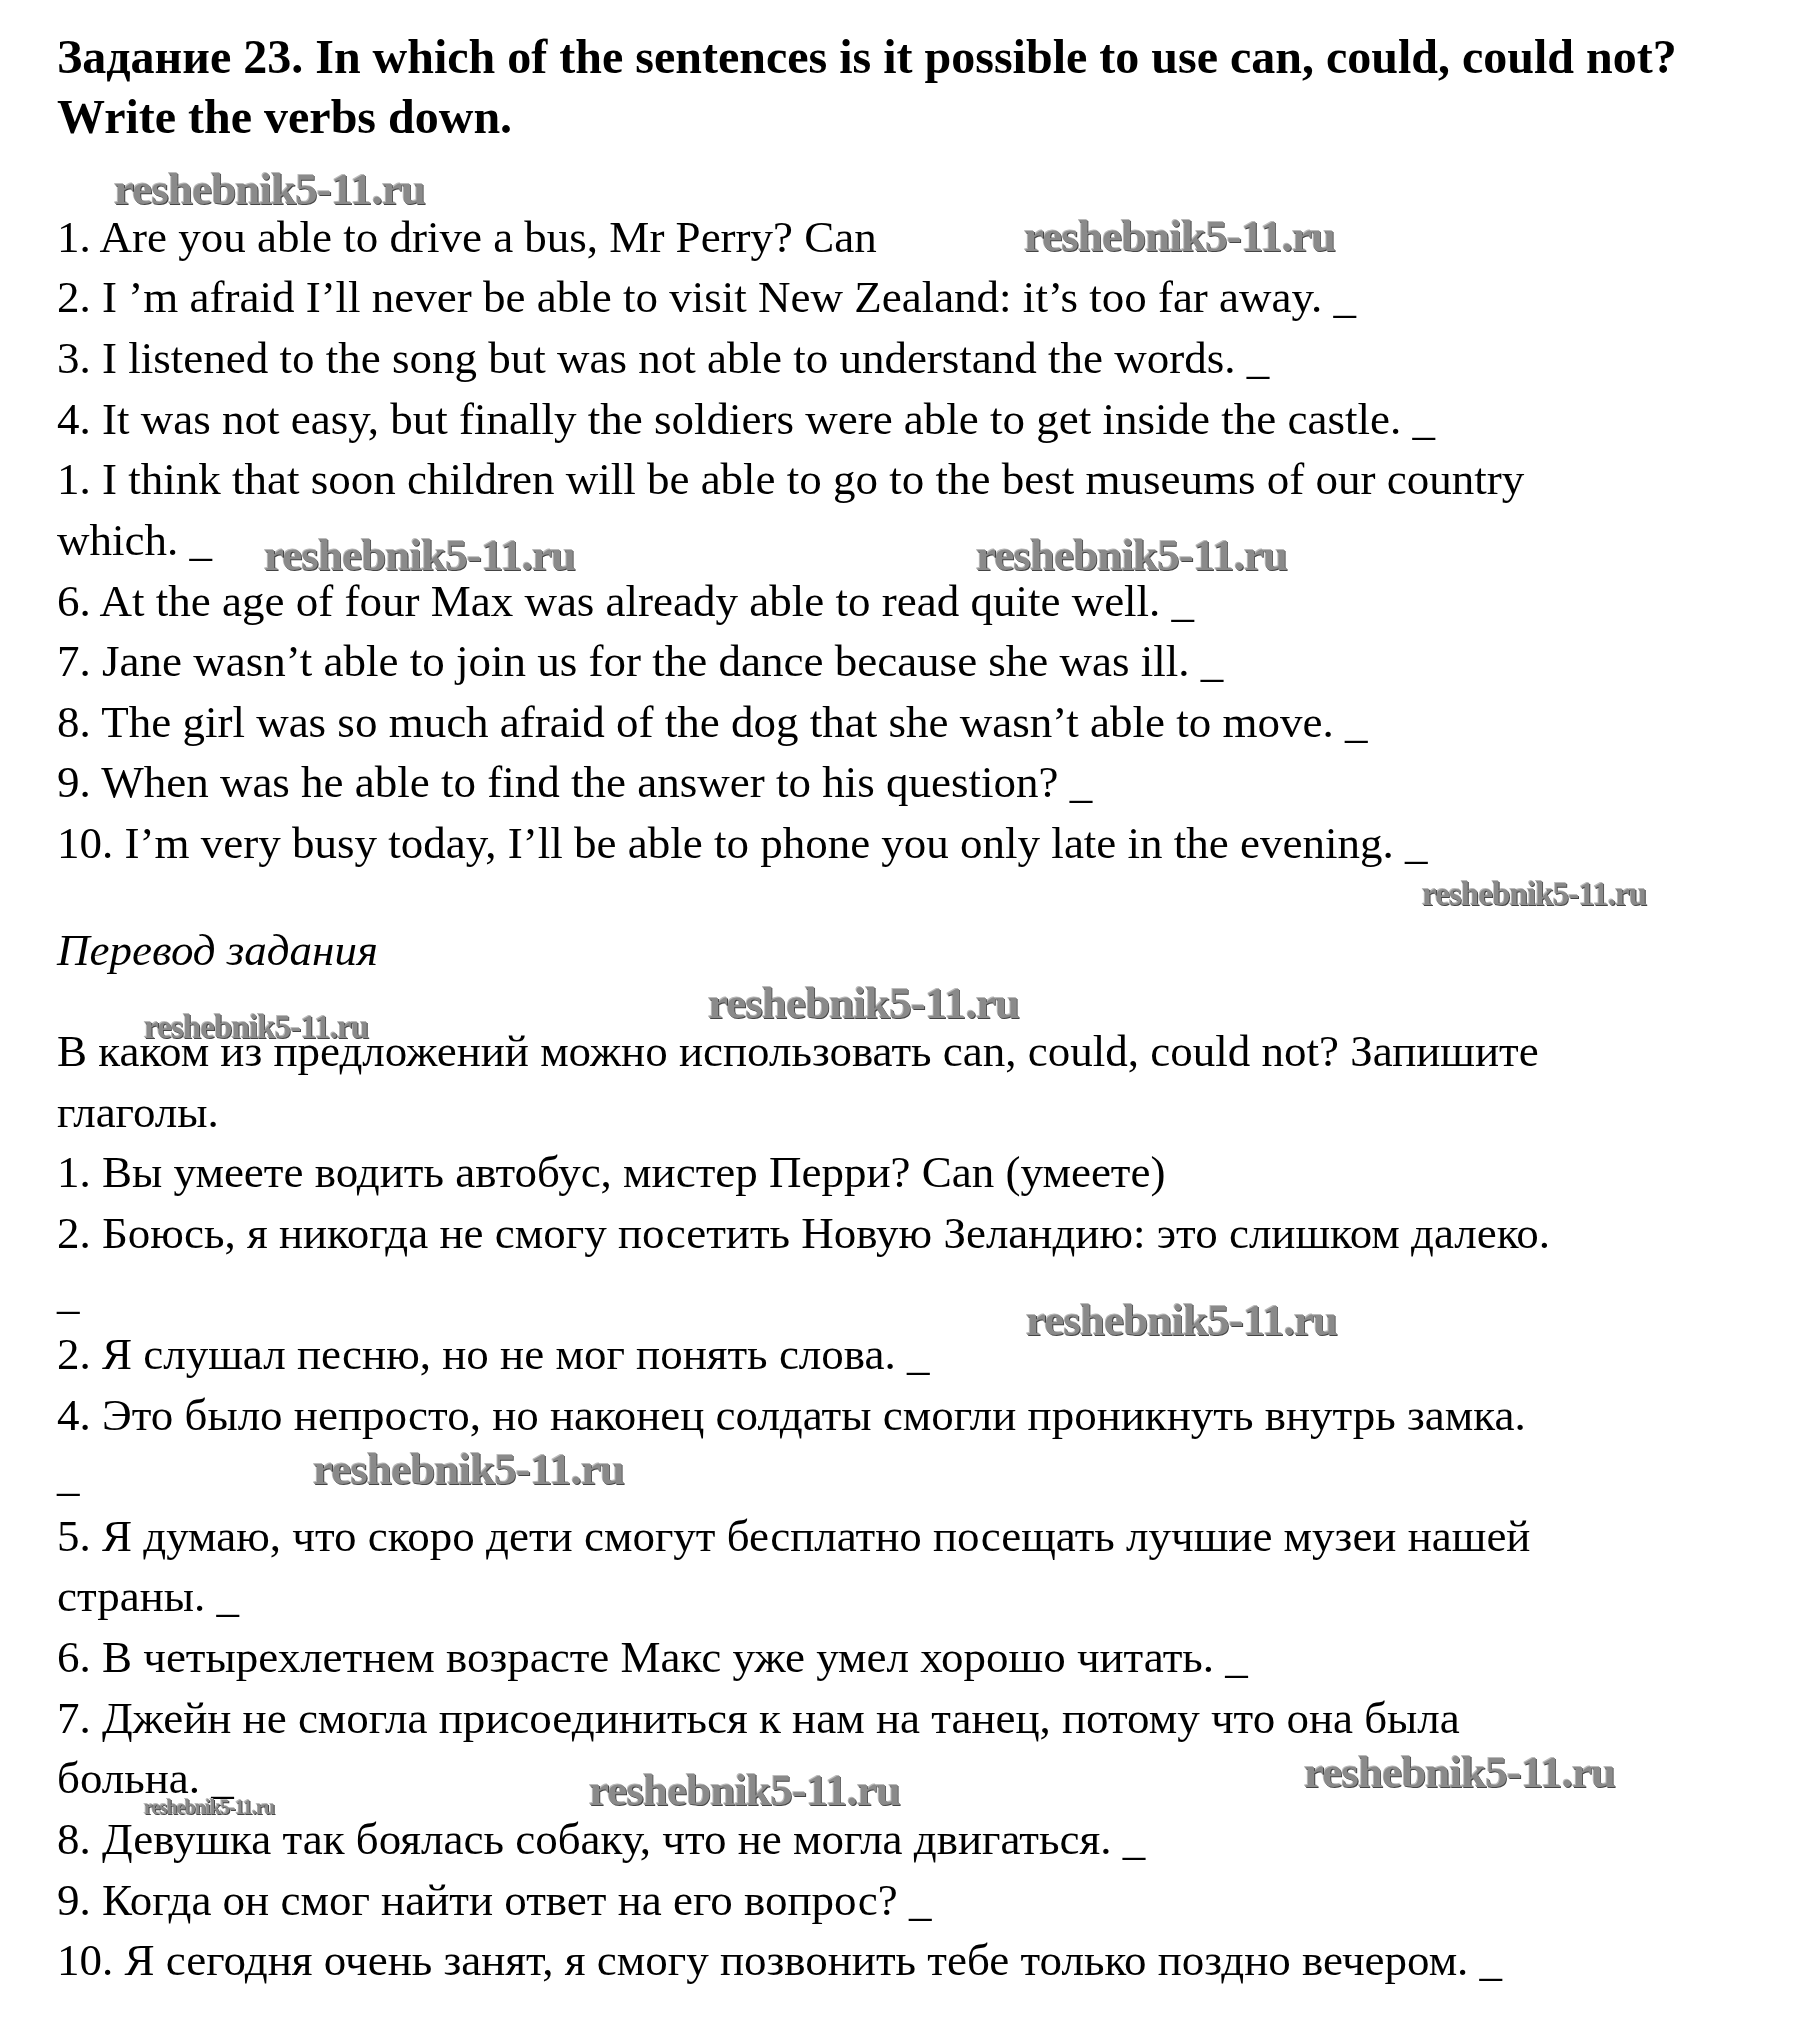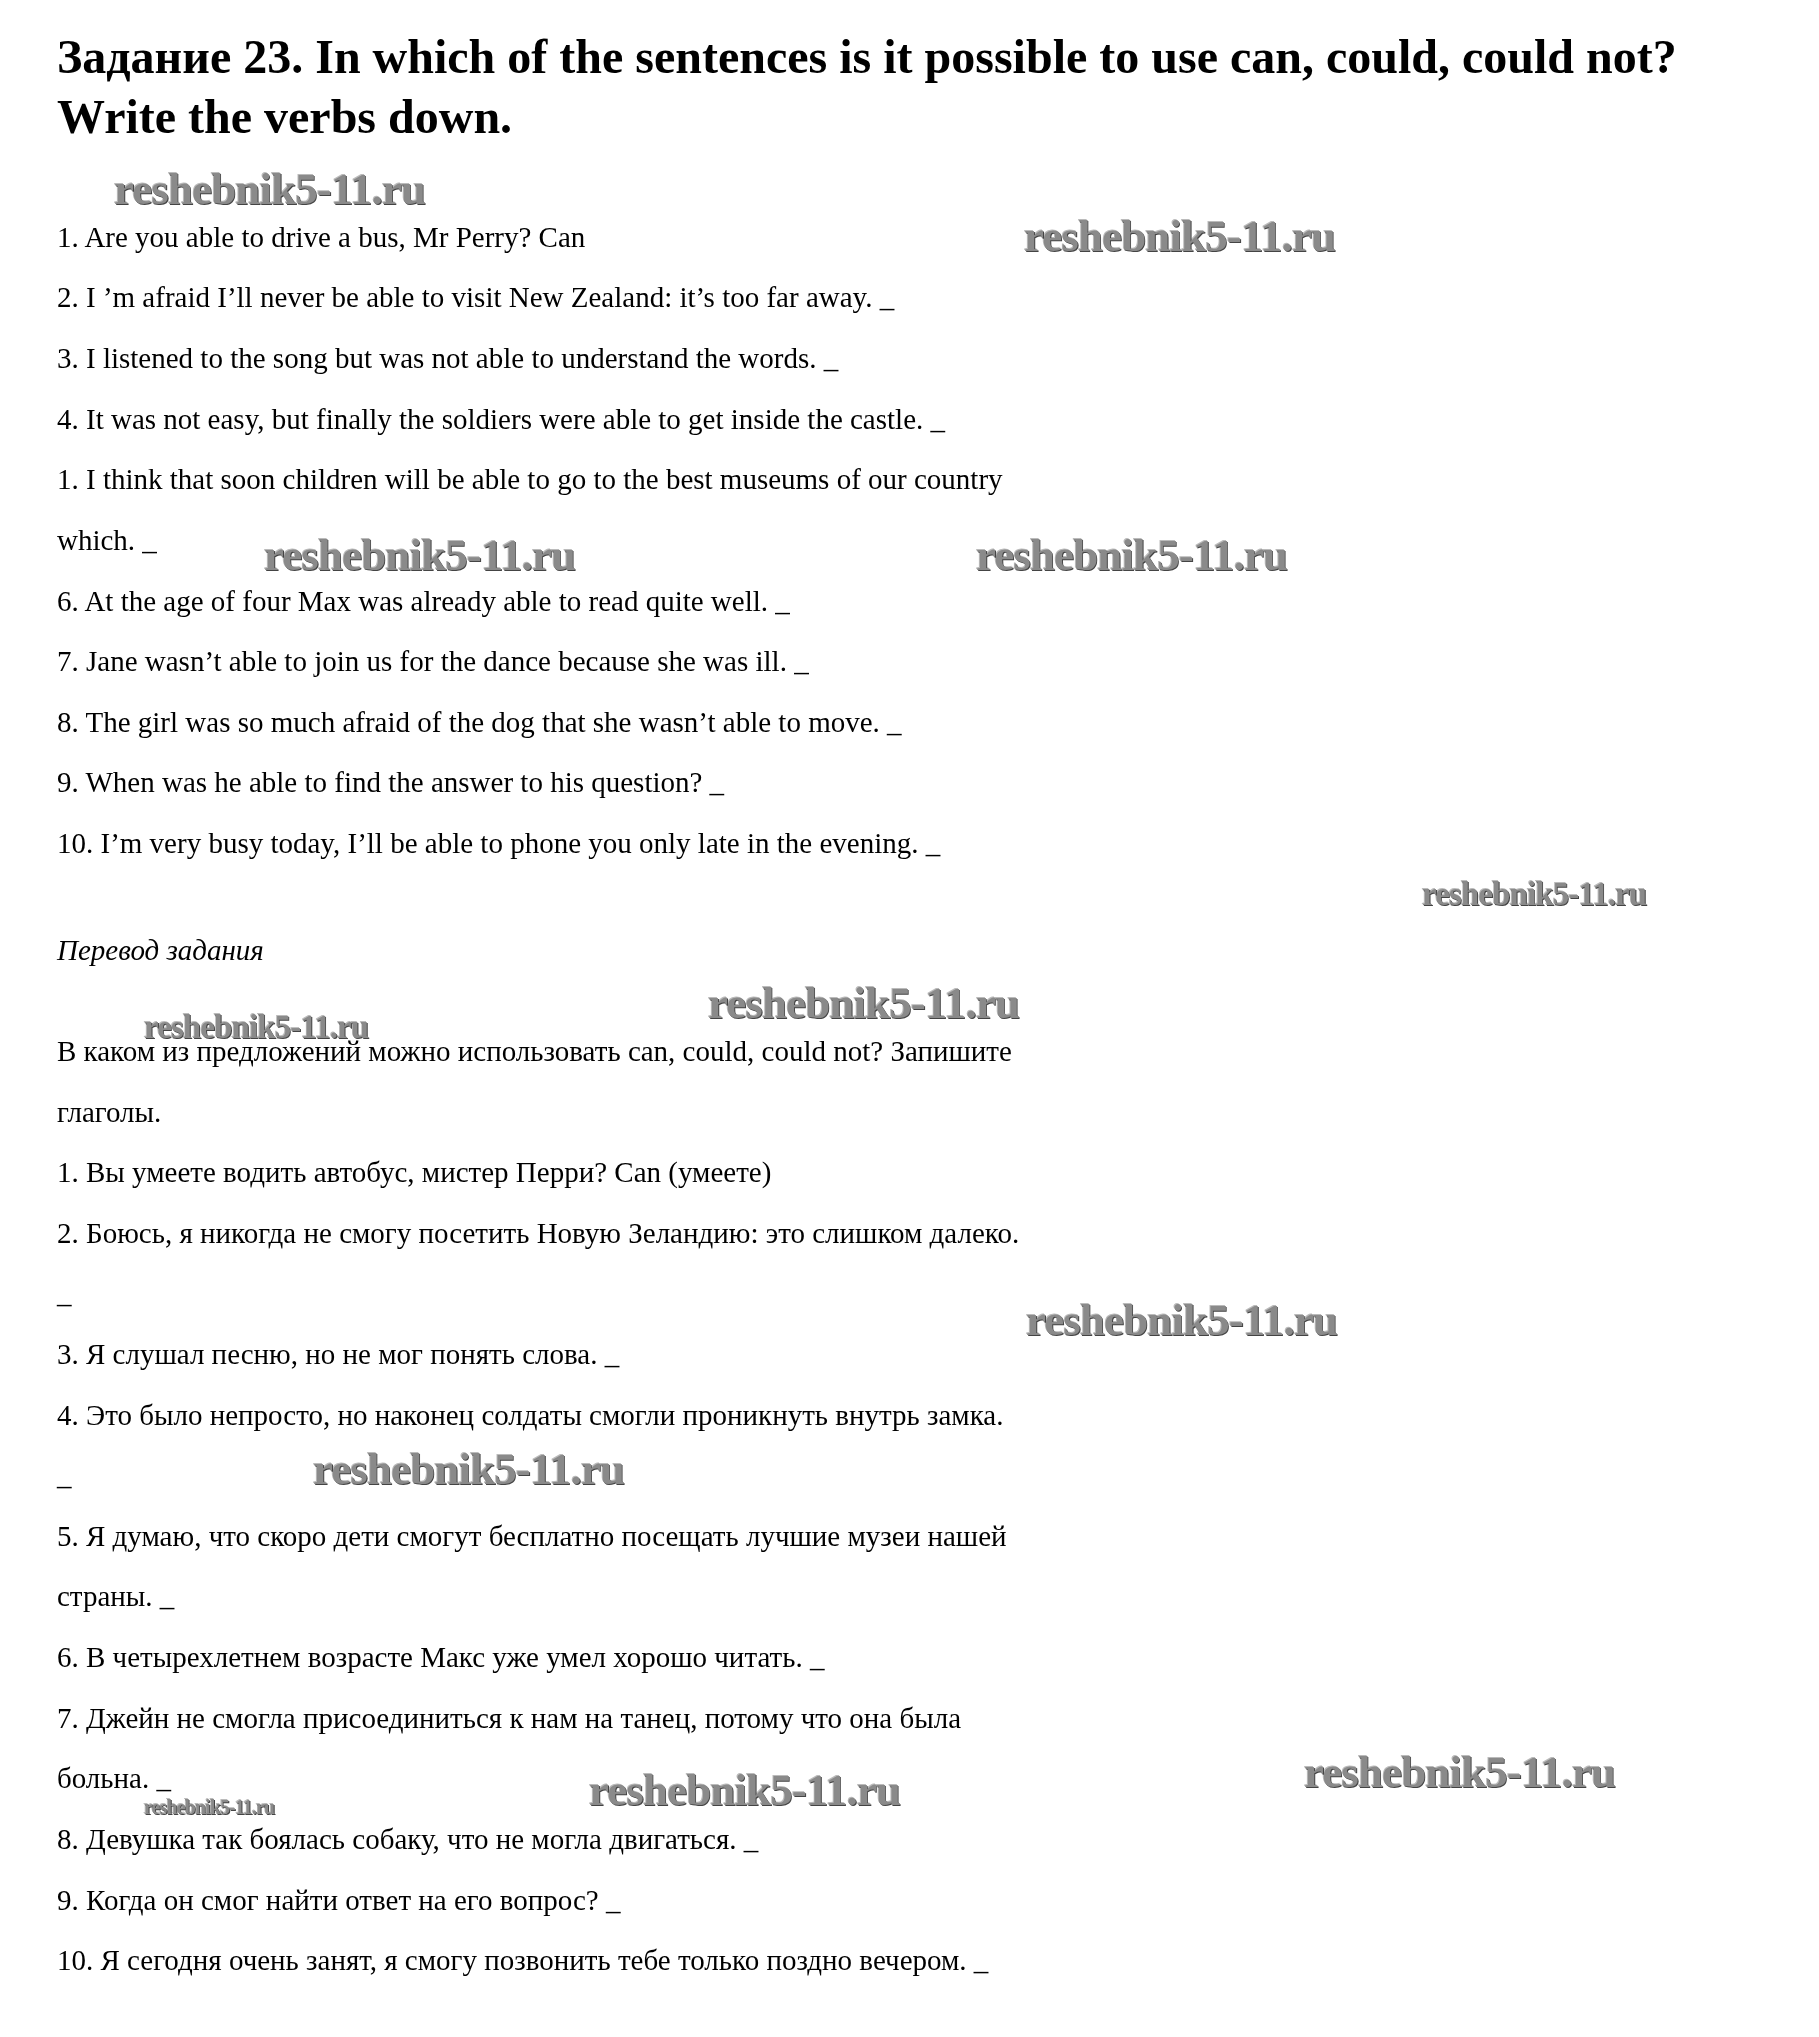--- a/index.html
+++ b/index.html
@@ -1,19 +1,19 @@
 <!DOCTYPE html>
 <html style="font-size:14.5px"><head>
 <meta charset="utf-8">
 <style>
   html,body{margin:0;padding:0;background:#fff;}
   body{width:1819px;height:2037px;position:relative;overflow:hidden;font-family:"Liberation Serif","DejaVu Serif",serif;color:#000;}
   .page{position:absolute;left:0;top:0;width:1819px;height:2037px;margin-left:24px;}
   .title{position:absolute;left:33px;top:27px;width:1746px;font-weight:bold;font-size:48px;line-height:60px;}
-  .line{position:absolute;left:33px;font-size:29px;line-height:54px;white-space:nowrap;}
+  .line{position:absolute;left:33px;font-size:45px;line-height:54px;white-space:nowrap;}
   .italic{font-style:italic;}
   .wm{position:absolute;font-family:"Liberation Serif","DejaVu Serif",serif;font-weight:bold;color:#8a8a8a;
       text-shadow:0.9px 0.9px 0 #444,-0.9px -0.9px 0 #bbb;letter-spacing:-0.9px;white-space:nowrap;}
   .wm.big{font-size:45px;}
   .wm.mid{font-size:33px;}
   .wm.small{font-size:20px;}
 </style>
 </head>
 <body>
 
@@ -32,21 +32,21 @@
   <div class="line" style="top:755px">9. When was he able to find the answer to his question? _</div>
   <div class="line" style="top:816px">10. I’m very busy today, I’ll be able to phone you only late in the evening. _</div>
 
   <div class="line italic" style="top:923px">Перевод задания</div>
 
   <div class="line" style="top:1024px">В каком из предложений можно использовать can, could, could not? Запишите</div>
   <div class="line" style="top:1085px">глаголы.</div>
   <div class="line" style="top:1145px">1. Вы умеете водить автобус, мистер Перри? Can (умеете)</div>
   <div class="line" style="top:1206px">2. Боюсь, я никогда не смогу посетить Новую Зеландию: это слишком далеко.</div>
   <div class="line" style="top:1266px">_</div>
-  <div class="line" style="top:1327px">3. Я слушал песню, но не мог понять слова. _</div>
+  <div class="line" style="top:1327px">2. Я слушал песню, но не мог понять слова. _</div>
   <div class="line" style="top:1388px">4. Это было непросто, но наконец солдаты смогли проникнуть внутрь замка.</div>
   <div class="line" style="top:1448px">_</div>
   <div class="line" style="top:1509px">5. Я думаю, что скоро дети смогут бесплатно посещать лучшие музеи нашей</div>
   <div class="line" style="top:1569px">страны. _</div>
   <div class="line" style="top:1630px">6. В четырехлетнем возрасте Макс уже умел хорошо читать. _</div>
   <div class="line" style="top:1691px">7. Джейн не смогла присоединиться к нам на танец, потому что она была</div>
   <div class="line" style="top:1751px">больна. _</div>
   <div class="line" style="top:1812px">8. Девушка так боялась собаку, что не могла двигаться. _</div>
   <div class="line" style="top:1873px">9. Когда он смог найти ответ на его вопрос? _</div>
   <div class="line" style="top:1933px">10. Я сегодня очень занят, я смогу позвонить тебе только поздно вечером. _</div>

